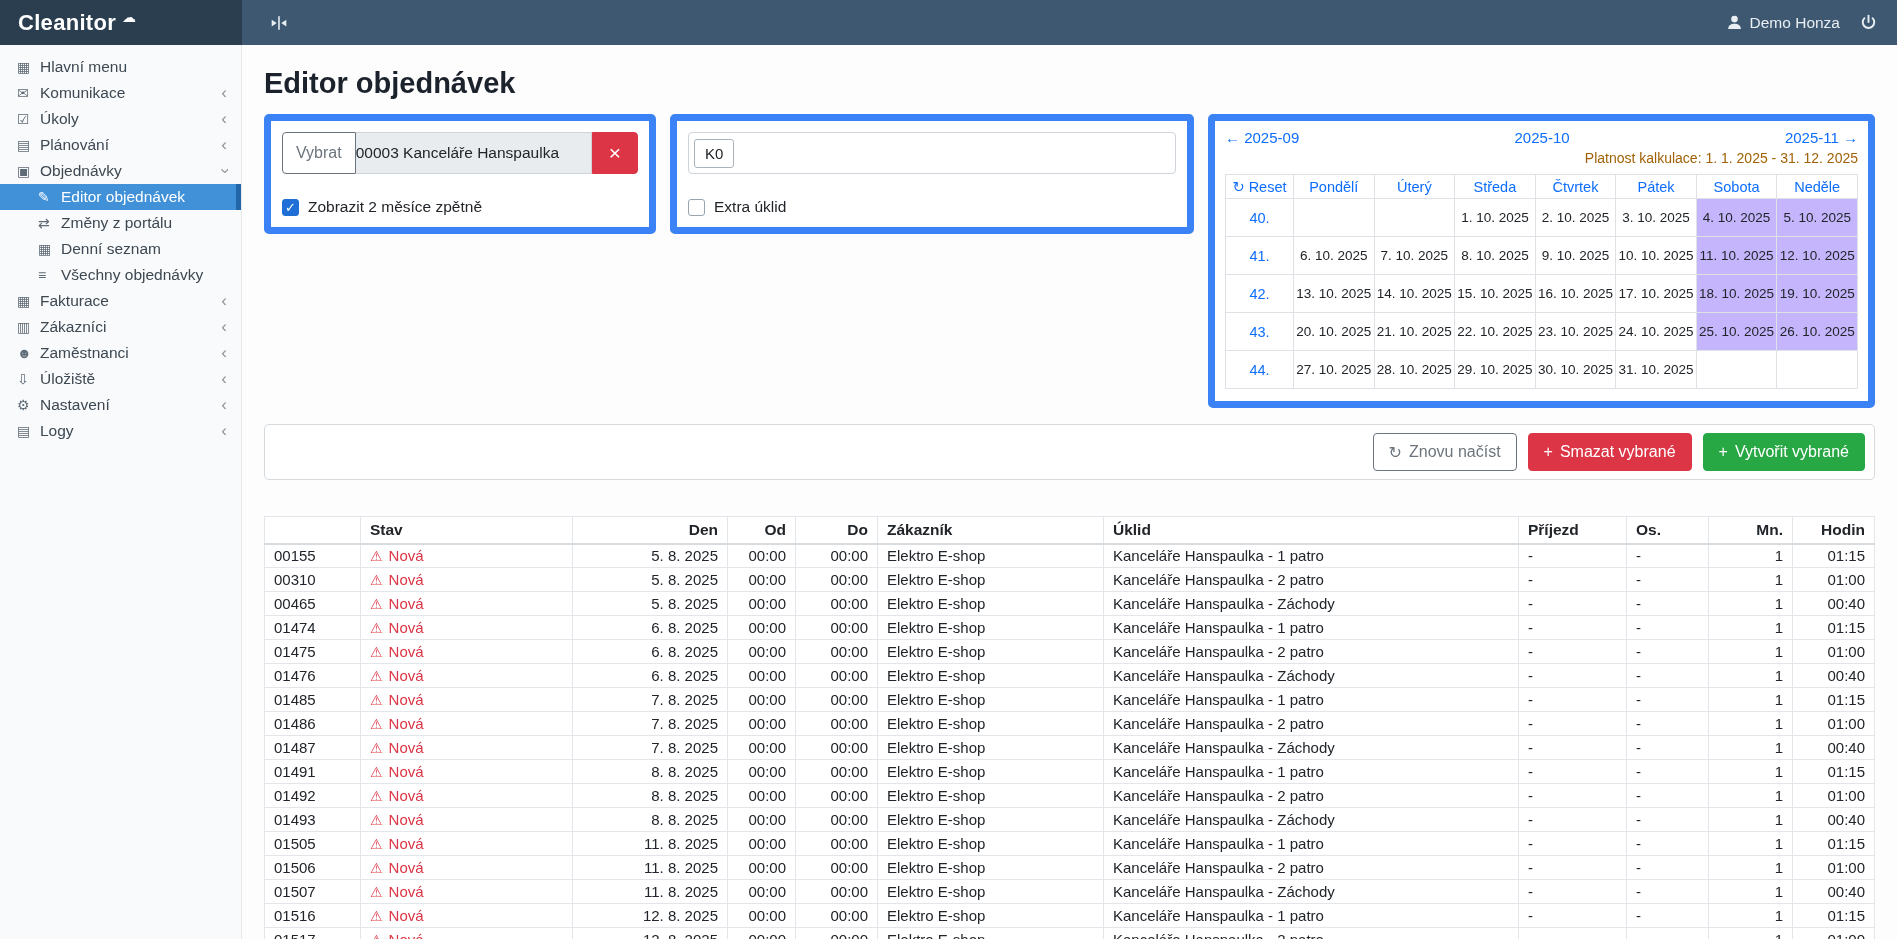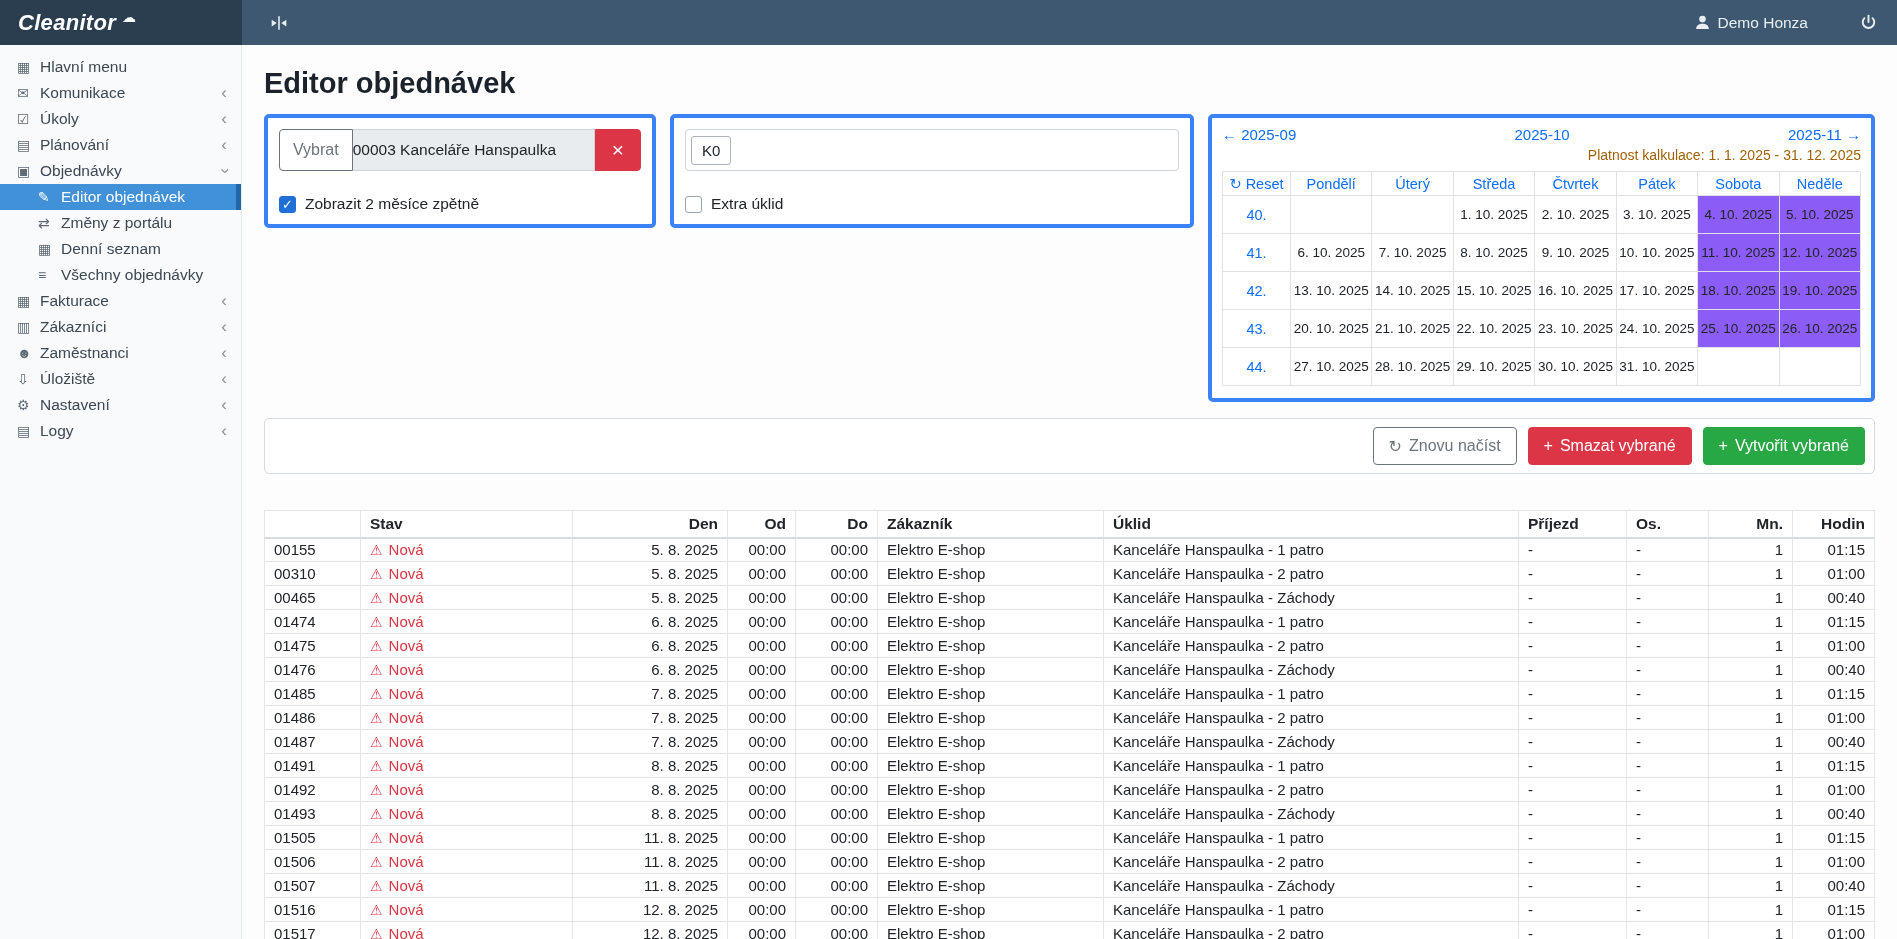--- a/index.html
+++ b/index.html
@@ -2,25 +2,25 @@
 <html><head>
 <meta charset="utf-8">
 <style>
   * { margin:0; padding:0; box-sizing:border-box; }
   html,body { width:1897px; height:939px; overflow:hidden; }
   body { font-family:"Liberation Sans","DejaVu Sans",sans-serif; background:#ffffff; color:#212529; }
 
   
   .topbar { display:flex; height:45px; }
   .brand { width:242px; background:#2b3e50; color:#fff; display:flex; align-items:center; padding-left:18px; gap:6px; flex:none; }
-  .brand-text { font-style:italic; font-weight:bold; font-size:22px; letter-spacing:.3px; }
+  .brand-text { font-weight:bold; font-size:22px; letter-spacing:.3px; }
   .cloud-icon { font-size:14px; transform:translateY(-6px); }
   .topbar-main { flex:1; background:#3e5871; color:#e9eef3; display:flex; align-items:center; padding-right:20px; }
   .collapse-btn { margin-left:28px; cursor:pointer; display:flex; align-items:center; }
-  .topbar-right { margin-left:auto; display:flex; align-items:center; gap:52px;text-align:right; }
+  .topbar-right { margin-left:auto; display:flex; align-items:center; gap:20px;text-align:right; }
   .user-menu { display:flex; align-items:center; gap:7px; font-size:15.5px; cursor:pointer; }
   .power-btn { cursor:pointer; display:flex; align-items:center; }
 
   
   .layout { display:flex; height:894px; }
   .sidebar { width:242px; flex:none; background:#f9fafb; border-right:1px solid #e6e9ec; padding-top:9px; }
   .sb-item { display:flex; align-items:center; height:26px; padding:0 14px 0 17px; color:#3d4852; cursor:pointer; position:relative; font-size:15.5px; }
   .sb-icon { width:23px; color:#5f6b76; font-size:14px; flex:none; }
   .sb-label { flex:1; white-space:nowrap; }
   .sb-chev { color:#8a939b; font-size:17px; display:inline-block; }
@@ -28,21 +28,21 @@
   .sb-item.sub { padding-left:38px; }
   .sb-item.active { background:#4191d9; color:#fff; }
   .sb-item.active .sb-icon { color:#fff; }
   .sb-item.active::after { content:""; position:absolute; right:0; top:0; bottom:0; width:5px; background:#2366a8; }
 
   .main { flex:1; padding:0 22px; overflow:hidden; background:#fdfdfe; }
   .page-title { font-size:29px; font-weight:700; margin:22px 0 14px; color:#1b222c; }
 
   
   .filters-row { display:flex; gap:14px; align-items:flex-start; }
-  .card { background:#fff; border:4px solid #3b82f6; border-radius:5px; padding:11px; }
+  .card { background:#fff; border:7px solid #3b82f6; border-radius:5px; padding:11px; }
   .select-card { width:392px; flex:none; }
   .k0-card { width:524px; flex:none; }
   .calendar-card { flex:1; padding:8px 10px 12px; }
 
   .input-group { display:flex; height:42px; }
   .btn-vybrat { border:1px solid #6c757d; background:#fff; color:#6c757d; border-radius:4px 0 0 4px; padding:7px 13px; font-size:16px; font-family:inherit; cursor:pointer; }
   .sel-input { flex:1; min-width:0; border:1px solid #ced4da; border-left:none; background:#e9ecef; padding:0 0; font-size:15.5px; color:#212529; font-family:inherit; }
   .btn-clear { width:46px; background:#dc3545; border:1px solid #dc3545; color:#fff; font-size:21px; border-radius:0 4px 4px 0; cursor:pointer; font-family:inherit; }
   .checkbox-row { display:flex; align-items:center; gap:9px; margin-top:24px; font-size:15.5px; }
   .cb { width:17px; height:17px; border:1px solid #9aa4ad; border-radius:3px; background:#fff; position:relative; flex:none; cursor:pointer; }
@@ -53,21 +53,21 @@
 
   
   .cal-nav { display:flex; justify-content:space-between; color:#0d6efd; font-size:15px; line-height:18px; }
   .cal-link { color:#0d6efd; text-decoration:none; cursor:pointer; }
   .cal-validity { text-align:right; font-size:14px; margin:3px 0 7px; color:#a16207; line-height:17px; }
   .cal-table { width:100%; border-collapse:collapse; table-layout:fixed; }
   .cal-table th, .cal-table td { border:1px solid #dee2e6; text-align:center; white-space:nowrap; overflow:hidden; }
   .cal-table th { color:#0d6efd; font-weight:400; font-size:14.5px; height:24px; cursor:pointer; }
   .cal-table td { height:38px; font-size:13.5px; }
   .cal-table td.wknum { color:#0d6efd; font-size:14.5px; cursor:pointer; }
-  .cal-table td.weekend { background:#8b5cf6; }
+  .cal-table td.weekend { background:#c4b5fd; }
   .reset-cell { cursor:pointer; }
 
   
   .actions-bar { margin-top:16px; border:1px solid #d4dade; border-radius:5px; padding:8px 9px; display:flex; justify-content:flex-end; gap:11px; background:#fff; }
   .btn { height:38px; padding:0 15px; font-size:16px; border-radius:4px; display:inline-flex; align-items:center; gap:7px; cursor:pointer; font-family:inherit; }
   .btn.outline { background:#fff; border:1px solid #6c757d; color:#6c757d; }
   .btn.danger  { background:#dc3545; border:1px solid #dc3545; color:#fff; }
   .btn.success { background:#28a745; border:1px solid #28a745; color:#fff; }
 
   

